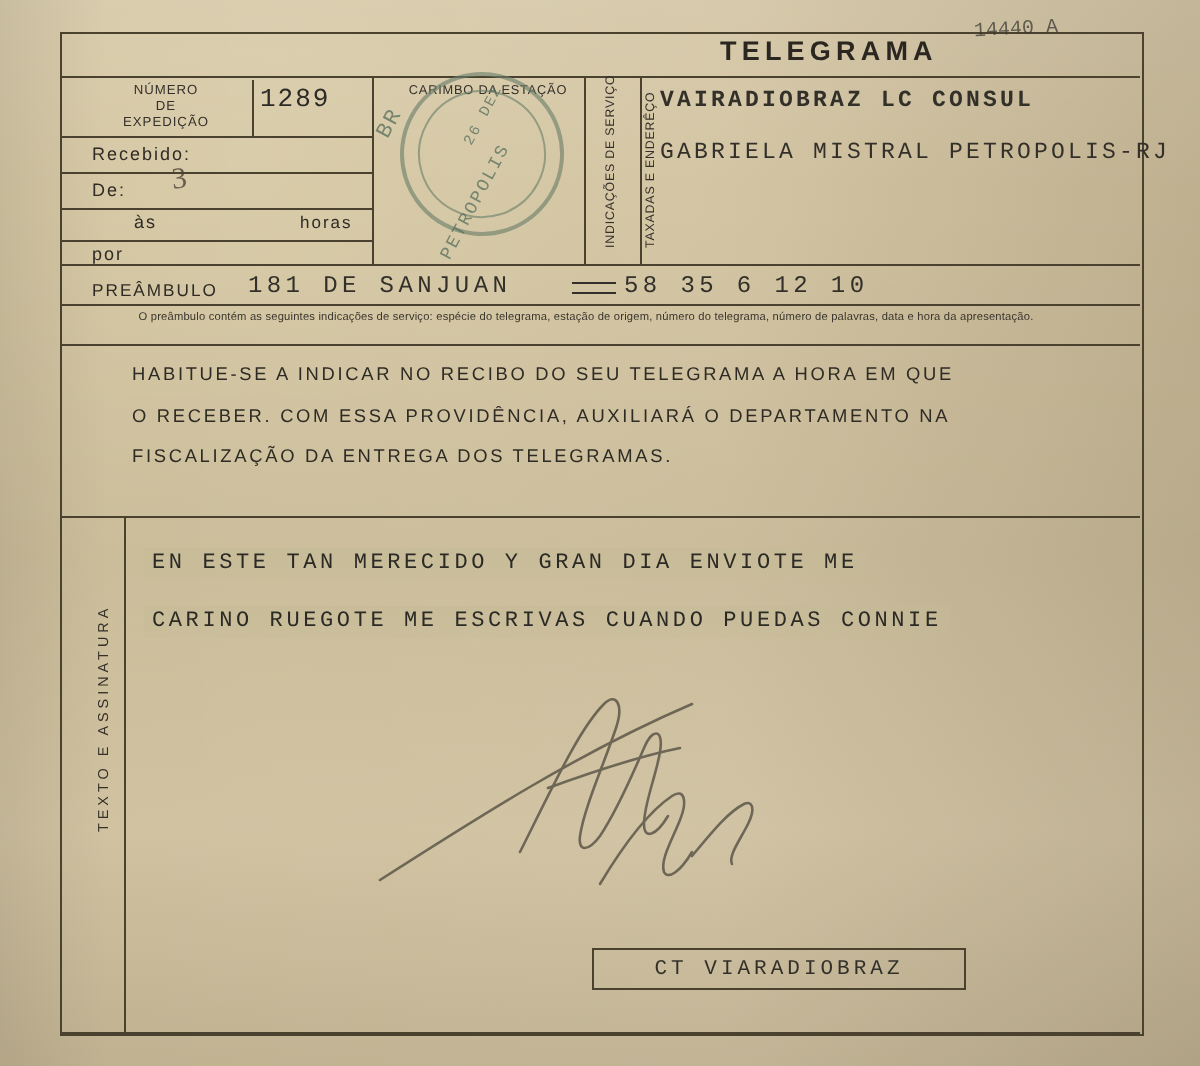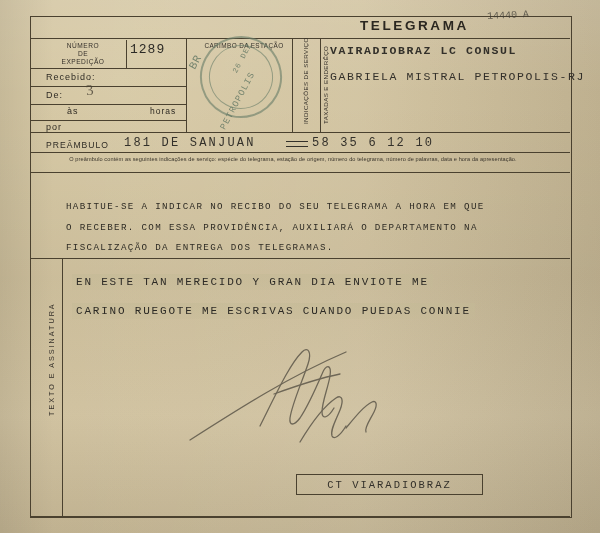--- a/index.html
+++ b/index.html
@@ -126,22 +126,22 @@
     position:absolute;left:312px;top:136px;
     font-family:"Liberation Mono",monospace;font-size:12px;letter-spacing:2.2px;color:#33302a;
   }
   .fineprint{
     position:absolute;left:58px;top:156px;width:470px;text-align:center;
     font-size:5.6px;letter-spacing:.1px;color:#3a352c;
   }
 
   
   .notice{
-    position:absolute;left:66px;top:197px;width:452px;
-    font-size:9.2px;line-height:2.25;letter-spacing:1.35px;color:#2e2b24;font-family:Liberation Mono, monospace;
+    position:absolute;left:66px;top:177px;width:452px;
+    font-size:9.2px;line-height:2.25;letter-spacing:1.35px;color:#2e2b24;
   }
 
   
   .msg-line{
     position:absolute;left:72px;
     font-family:"Liberation Mono",monospace;font-size:11px;letter-spacing:1.8px;
     color:#2c2a25;white-space:nowrap;
     background:linear-gradient(180deg, rgba(196,186,150,.55), rgba(196,186,150,.25));
     padding:2px 4px;
   }

